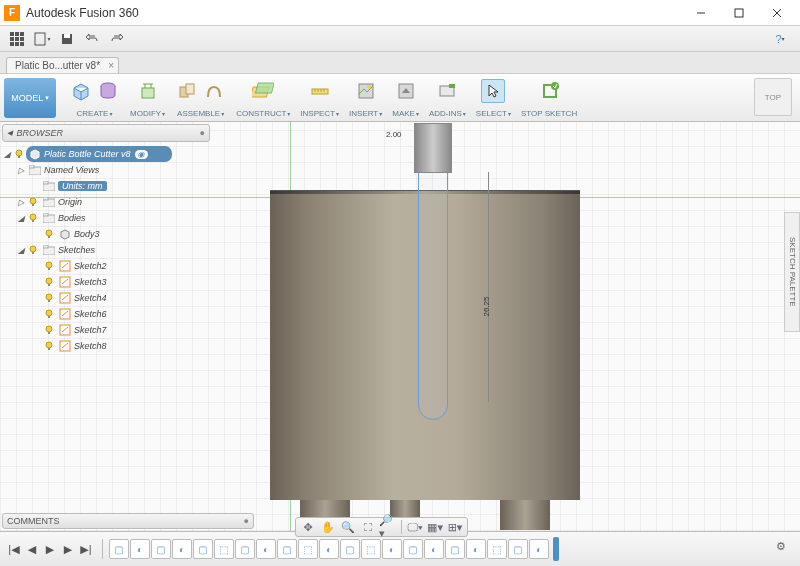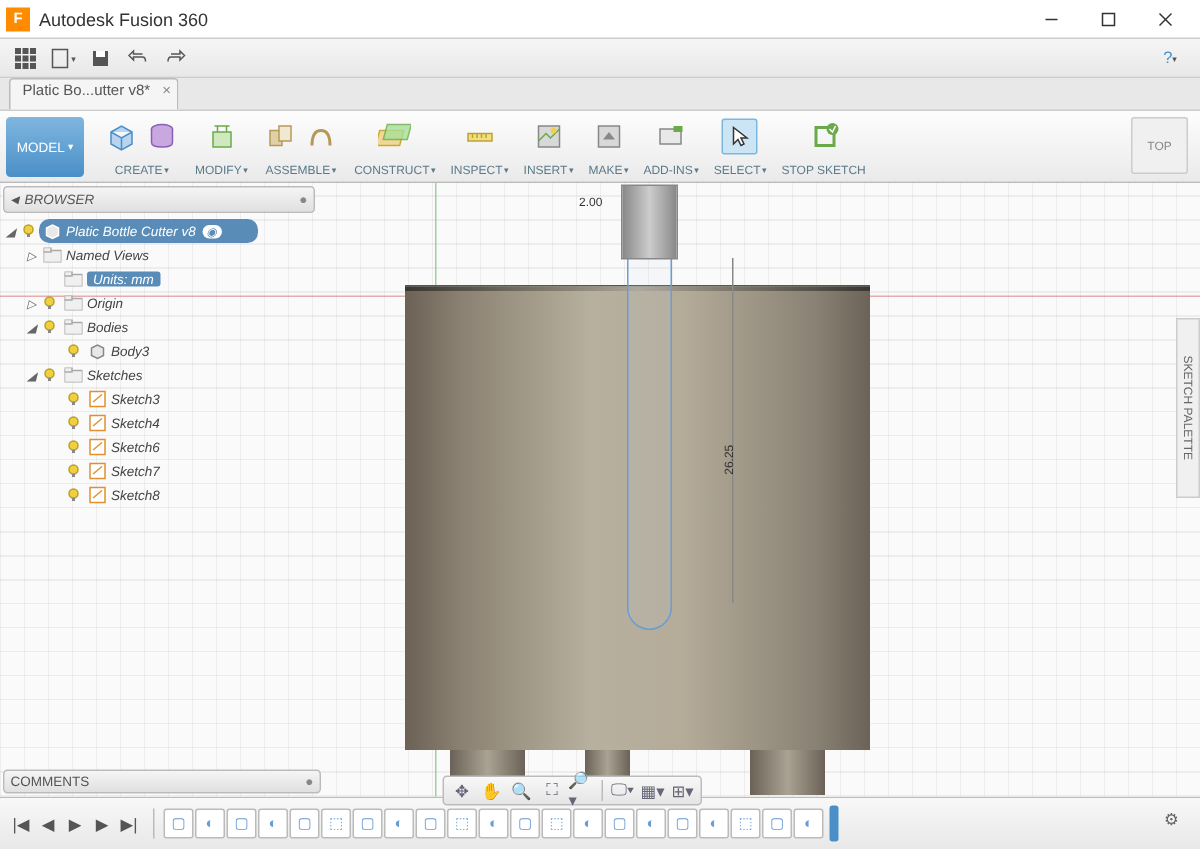--- a/index.html
+++ b/index.html
@@ -5,21 +5,21 @@
 * { box-sizing: border-box; margin: 0; padding: 0; font-family: "Segoe UI", Arial, sans-serif; }
 body { width: 800px; height: 566px; background: #fff; overflow: hidden; font-size: 11px; }
 .titlebar { height: 26px; background: #fff; border-bottom: 1px solid #ccc; display: flex; align-items: center; padding: 0 4px; }
 .titlebar .f-icon { width: 16px; height: 16px; background: #ff8c00; color: #fff; display: flex; align-items: center; justify-content: center; font-weight: bold; font-size: 10px; margin-right: 6px; }
 .titlebar .title { flex: 1; font-size: 12px; color: #333; }
 .titlebar .winbtn { width: 38px; height: 24px; display: flex; align-items: center; justify-content: center; color: #333; }
 .titlebar .winbtn svg { width: 10px; height: 10px; }
 .qat { height: 26px; background: linear-gradient(#f5f5f5,#e8e8e8); border-bottom: 1px solid #ccc; display: flex; align-items: center; padding: 0 6px; }
 .qat .qbtn { width: 22px; height: 20px; display: flex; align-items: center; justify-content: center; margin-right: 3px; color: #555; }
 .qat .spacer { flex: 1; }
-.tabstrip { height: 22px; background: #e8e8e8; border-bottom: 1px solid #ccc; display: flex; padding: 0 6px; }
+.tabstrip { height: 22px; background: #e8e8e8; border-bottom: 1px solid #ccc; display: flex; align-items: flex-end; padding: 0 6px; }
 .doctab { background: #f5f5f5; border: 1px solid #bbb; border-bottom: none; border-radius: 3px 3px 0 0; padding: 2px 18px 2px 8px; font-size: 10px; color: #555; position: relative; }
 .doctab .close { position: absolute; right: 4px; top: 2px; font-size: 10px; color: #888; }
 .ribbon { height: 48px; background: linear-gradient(#fdfdfd,#eaeaea); border-bottom: 1px solid #bbb; display: flex; align-items: center; padding: 0 4px; position: relative; }
 .modelbtn { width: 52px; height: 40px; background: linear-gradient(#7fb6e0,#4a8fc7); color: #fff; display: flex; align-items: center; justify-content: center; font-size: 9px; border-radius: 3px; margin-right: 8px; position: relative; }
 .modelbtn::after { content: '▾'; font-size: 7px; margin-left: 2px; }
 .rgroup { display: flex; flex-direction: column; align-items: center; padding: 0 5px; height: 40px; justify-content: space-between; }
 .rgroup .icons { display: flex; gap: 3px; height: 26px; align-items: center; }
 .rgroup .ricon { width: 24px; height: 24px; display: flex; align-items: center; justify-content: center; }
 .rgroup .label { font-size: 8px; color: #5a7a8a; display: flex; align-items: center; }
 .rgroup .label::after { content: '▾'; font-size: 6px; margin-left: 1px; }
@@ -55,21 +55,21 @@
 .leg.l1{left:300px;} .leg.l2{left:390px;width:30px;} .leg.l3{left:500px;}
 .slot { position: absolute; left: 418px; top: 28px; width: 30px; height: 270px; border: 1px solid #6a9cd6; background: rgba(200,220,240,0.1); border-radius: 0 0 15px 15px;}
 .slot::before{content:'';position:absolute;left:-5px;right:-5px;top:-28px;height:48px;border:1px solid #888;background:linear-gradient(90deg,#888,#ccc,#888);}
 .dim-top { position:absolute; left: 386px; top: 8px; font-size: 8px; color: #333; }
 .dim-side { position:absolute; left: 476px; top: 180px; font-size: 8px; color: #333; transform: rotate(-90deg); }
 .dimline-v { position:absolute; left: 488px; top: 50px; width:1px; height:230px; background:#888;}
 .palette { position:absolute; right:0; top: 90px; width: 16px; height: 120px; background: #f0f0f0; border: 1px solid #ccc; writing-mode: vertical-rl; font-size: 8px; color: #666; display:flex; align-items:center; justify-content:center; padding: 4px 0;}
 .viewbar { position:absolute; left: 295px; top: 395px; height: 20px; background: linear-gradient(#f8f8f8,#e5e5e5); border: 1px solid #bbb; border-radius: 3px; display: flex; align-items: center; padding: 0 3px; gap: 2px;}
 .viewbar .vb { width: 18px; height: 16px; display:flex;align-items:center;justify-content:center; color:#667; border-radius:2px;}
 .viewbar .sep { width:1px; height:14px; background:#bbb; margin:0 2px;}
-.comments { position:absolute; left: 2px; bottom: 2px; width: 212px; height: 16px; background: linear-gradient(#f5f5f5,#e0e0e0); border:1px solid #bbb; border-radius:3px; display:flex; align-items:center; padding:0 4px; font-size:9px; color:#555;}
+.comments { position:absolute; left: 2px; bottom: 2px; width: 252px; height: 16px; background: linear-gradient(#f5f5f5,#e0e0e0); border:1px solid #bbb; border-radius:3px; display:flex; align-items:center; padding:0 4px; font-size:9px; color:#555;}
 .comments .pin { margin-left:auto; font-size:9px; color:#888;}
 .timeline { height: 35px; background: linear-gradient(#f8f8f8,#e8e8e8); border-top: 1px solid #bbb; display: flex; align-items: center; padding: 0 6px; }
 .timeline .tbtn { width: 16px; height: 16px; display:flex;align-items:center;justify-content:center; color:#555; margin-right: 2px;}
 .timeline .tsep { width:1px; height:20px; background:#bbb; margin: 0 6px;}
 .timeline .titem { width: 20px; height: 20px; border:1px solid #bbb; background:#fff; margin-right:1px; display:flex;align-items:center;justify-content:center; border-radius:2px;}
 .timeline .marker { width: 6px; height: 24px; background:#4a8fc7; border-radius:2px; margin: 0 3px;}
 .timeline .gear { margin-left: auto; width:18px;height:18px; color:#666;}
 svg { display: block; }
 </style>
 </head>
@@ -409,20 +409,35 @@
               <circle cx="5" cy="4" r="3" fill="#f0d040" stroke="#b8a020"></circle>
               <rect x="4" y="7" width="2" height="2" fill="#888"></rect>
             </svg>
           </span>
           <span class="tico">
             <svg width="12" height="12">
               <rect x="1" y="1" width="10" height="10" fill="#fff" stroke="#e09030"></rect>
               <line x1="3" y1="8" x2="9" y2="3" stroke="#e09030"></line>
             </svg>
           </span>
+          <span class="txt">Sketch2</span>
+        </div>
+        <div class="tnode" style="padding-left:40px">
+          <span class="bulb">
+            <svg width="10" height="10">
+              <circle cx="5" cy="4" r="3" fill="#f0d040" stroke="#b8a020"></circle>
+              <rect x="4" y="7" width="2" height="2" fill="#888"></rect>
+            </svg>
+          </span>
+          <span class="tico">
+            <svg width="12" height="12">
+              <rect x="1" y="1" width="10" height="10" fill="#fff" stroke="#e09030"></rect>
+              <line x1="3" y1="8" x2="9" y2="3" stroke="#e09030"></line>
+            </svg>
+          </span>
           <span class="txt">Sketch3</span>
         </div>
         <div class="tnode" style="padding-left:40px">
           <span class="bulb">
             <svg width="10" height="10">
               <circle cx="5" cy="4" r="3" fill="#f0d040" stroke="#b8a020"></circle>
               <rect x="4" y="7" width="2" height="2" fill="#888"></rect>
             </svg>
           </span>
           <span class="tico">

